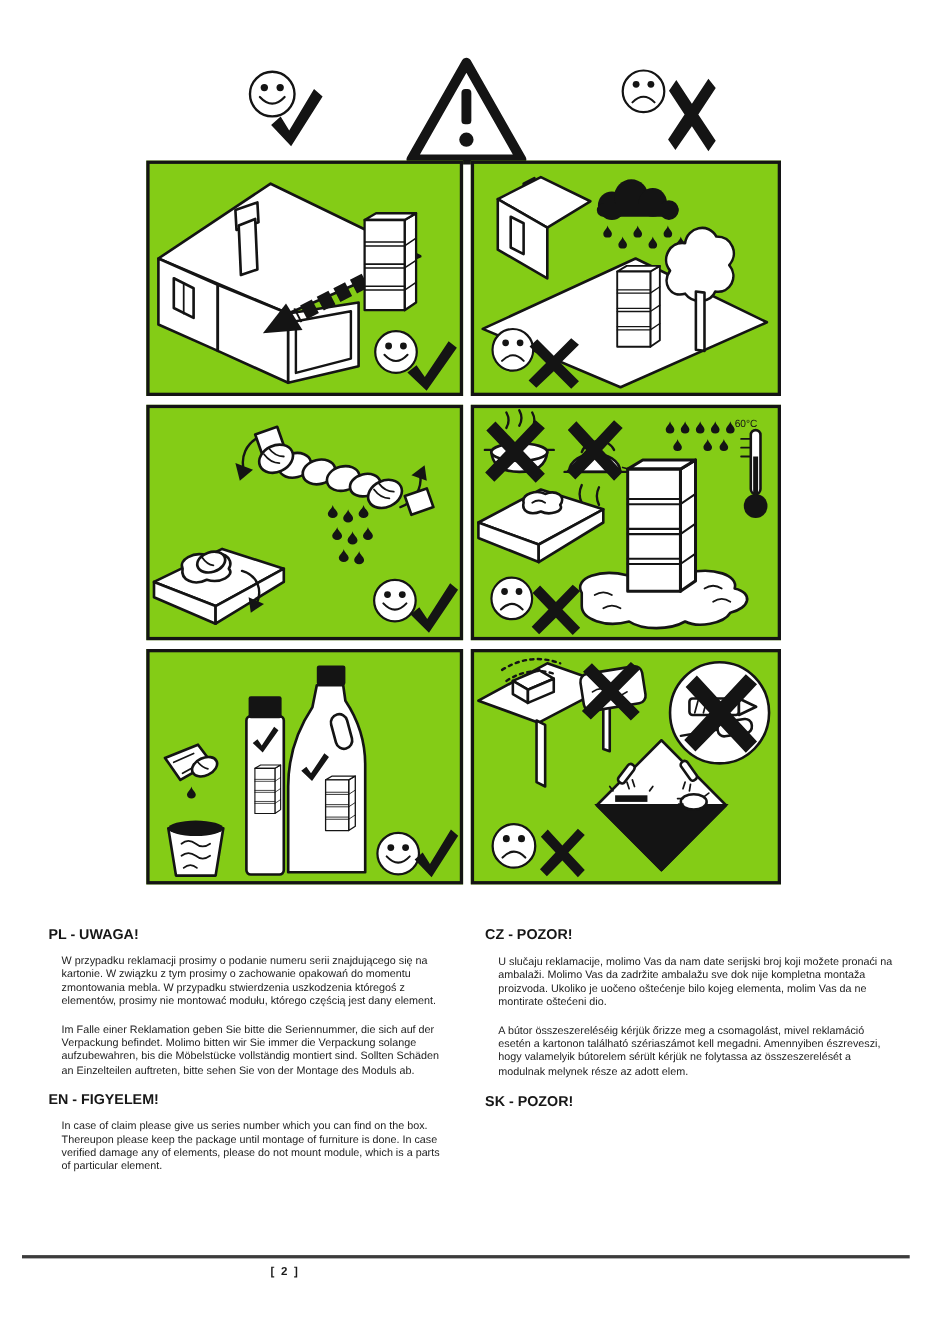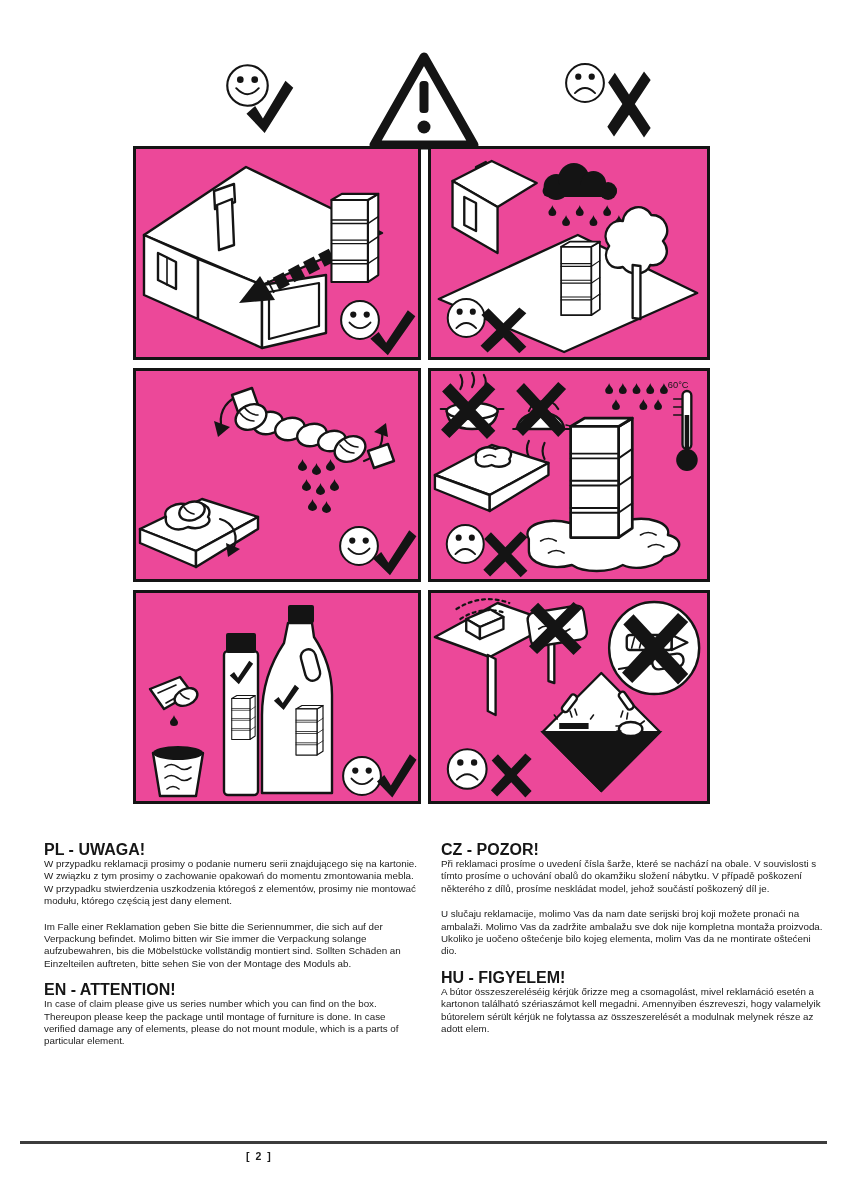--- a/index.html
+++ b/index.html
@@ -9,35 +9,35 @@
   }
   
   .o  { fill:#ffffff; stroke:#141414; stroke-width:2.4; stroke-linejoin:round; stroke-linecap:round; }
   .s  { fill:none;    stroke:#141414; stroke-width:2.2; stroke-linejoin:round; stroke-linecap:round; }
   .t  { fill:none;    stroke:#141414; stroke-width:1.6; stroke-linecap:round; }
   .f  { fill:#141414; stroke:none; }
   text { font-family:"Liberation Sans", sans-serif; fill:#141414; }
 
   .hdr { position:absolute; left:0; top:50px; width:849px; height:102px; }
 
-  .panel { position:absolute; box-sizing:border-box; border:3px solid #141414; background:#ec4899; }
+  .panel { position:absolute; box-sizing:border-box; border:3px solid #141414; background:#84cc16; }
   .panel svg { display:block; width:100%; height:100%; }
   #p1 { left:133px; top:146px; width:288px; height:214px; }
   #p2 { left:428px; top:146px; width:282px; height:214px; }
   #p3 { left:133px; top:368px; width:288px; height:214px; }
   #p4 { left:428px; top:368px; width:282px; height:214px; }
   #p5 { left:133px; top:590px; width:288px; height:214px; }
   #p6 { left:428px; top:590px; width:282px; height:214px; }
 
   .col { position:absolute; top:843px; font-size:9.8px; line-height:12.4px; }
   .col-left  { left:44px;  width:374px; }
   .col-right { left:441px; width:386px; }
   .notice { margin:0 0 13px 0; }
-  .notice h4 { margin:0 0 2px 0; font-size:16px; line-height:13px; font-weight:bold; color:#161616; }
-  .notice p  { margin:0; color:#222; }
+  .notice h4 { margin:0 0 2px 0; font-size:13px; line-height:13px; font-weight:bold; color:#161616; }
+  .notice p  { margin:12px; color:#222; }
 
   .rule { position:absolute; left:20px; top:1141px; width:807px; height:3px; background:#3c3c3c; }
   .pagenum { position:absolute; left:246px; top:1150px; font-size:10.5px; font-weight:bold; letter-spacing:1.5px; color:#1a1a1a; }
 </style>
 </head>
 <body>
 
 <svg width="0" height="0" style="position:absolute" aria-hidden="true">
   <defs>
     <symbol id="sym-smiley" viewBox="0 0 50 50" preserveAspectRatio="none" overflow="visible">
@@ -315,36 +315,35 @@
 
   <div class="col col-left">
     <div class="notice">
       <h4>PL - UWAGA!</h4>
       <p>W przypadku reklamacji prosimy o podanie numeru serii znajdującego się na kartonie. W związku z tym prosimy o zachowanie opakowań do momentu zmontowania mebla. W przypadku stwierdzenia uszkodzenia któregoś z elementów, prosimy nie montować modułu, którego częścią jest dany element.</p>
     </div>
     <div class="notice">
       <p>Im Falle einer Reklamation geben Sie bitte die Seriennummer, die sich auf der Verpackung befindet. Molimo bitten wir Sie immer die Verpackung solange aufzubewahren, bis die Möbelstücke vollständig montiert sind. Sollten Schäden an Einzelteilen auftreten, bitte sehen Sie von der Montage des Moduls ab.</p>
     </div>
     <div class="notice">
-      <h4>EN - ATTENTION!</h4>
+      <h4>EN - FIGYELEM!</h4>
       <p>In case of claim please give us series number which you can find on the box. Thereupon please keep the package until montage of furniture is done. In case verified damage any of elements, please do not mount module, which is a parts of particular element.</p>
     </div>
   </div>
   <div class="col col-right">
     <div class="notice">
       <h4>CZ - POZOR!</h4>
-      <p>Při reklamaci prosíme o uvedení čísla šarže, které se nachází na obale. V souvislosti s tímto prosíme o uchování obalů do okamžiku složení nábytku. V případě poškození některého z dílů, prosíme neskládat model, jehož součástí poškozený díl je.</p>
     </div>
     <div class="notice">
       <p>U slučaju reklamacije, molimo Vas da nam date serijski broj koji možete pronaći na ambalaži. Molimo Vas da zadržite ambalažu sve dok nije kompletna montaža proizvoda. Ukoliko je uočeno oštećenje bilo kojeg elementa, molim Vas da ne montirate oštećeni dio.</p>
     </div>
     <div class="notice">
-      <h4>HU - FIGYELEM!</h4>
       <p>A bútor összeszereléséig kérjük őrizze meg a csomagolást, mivel reklamáció esetén a kartonon található szériaszámot kell megadni. Amennyiben észreveszi, hogy valamelyik bútorelem sérült kérjük ne folytassa az összeszerelését a modulnak melynek része az adott elem.</p>
     </div>
     <div class="notice">
+      <h4>SK - POZOR!</h4>
     </div>
   </div>
 
   <div class="rule"></div>
   <div class="pagenum">[ 2 ]</div>
 
 </div>
 
 </body></html>

